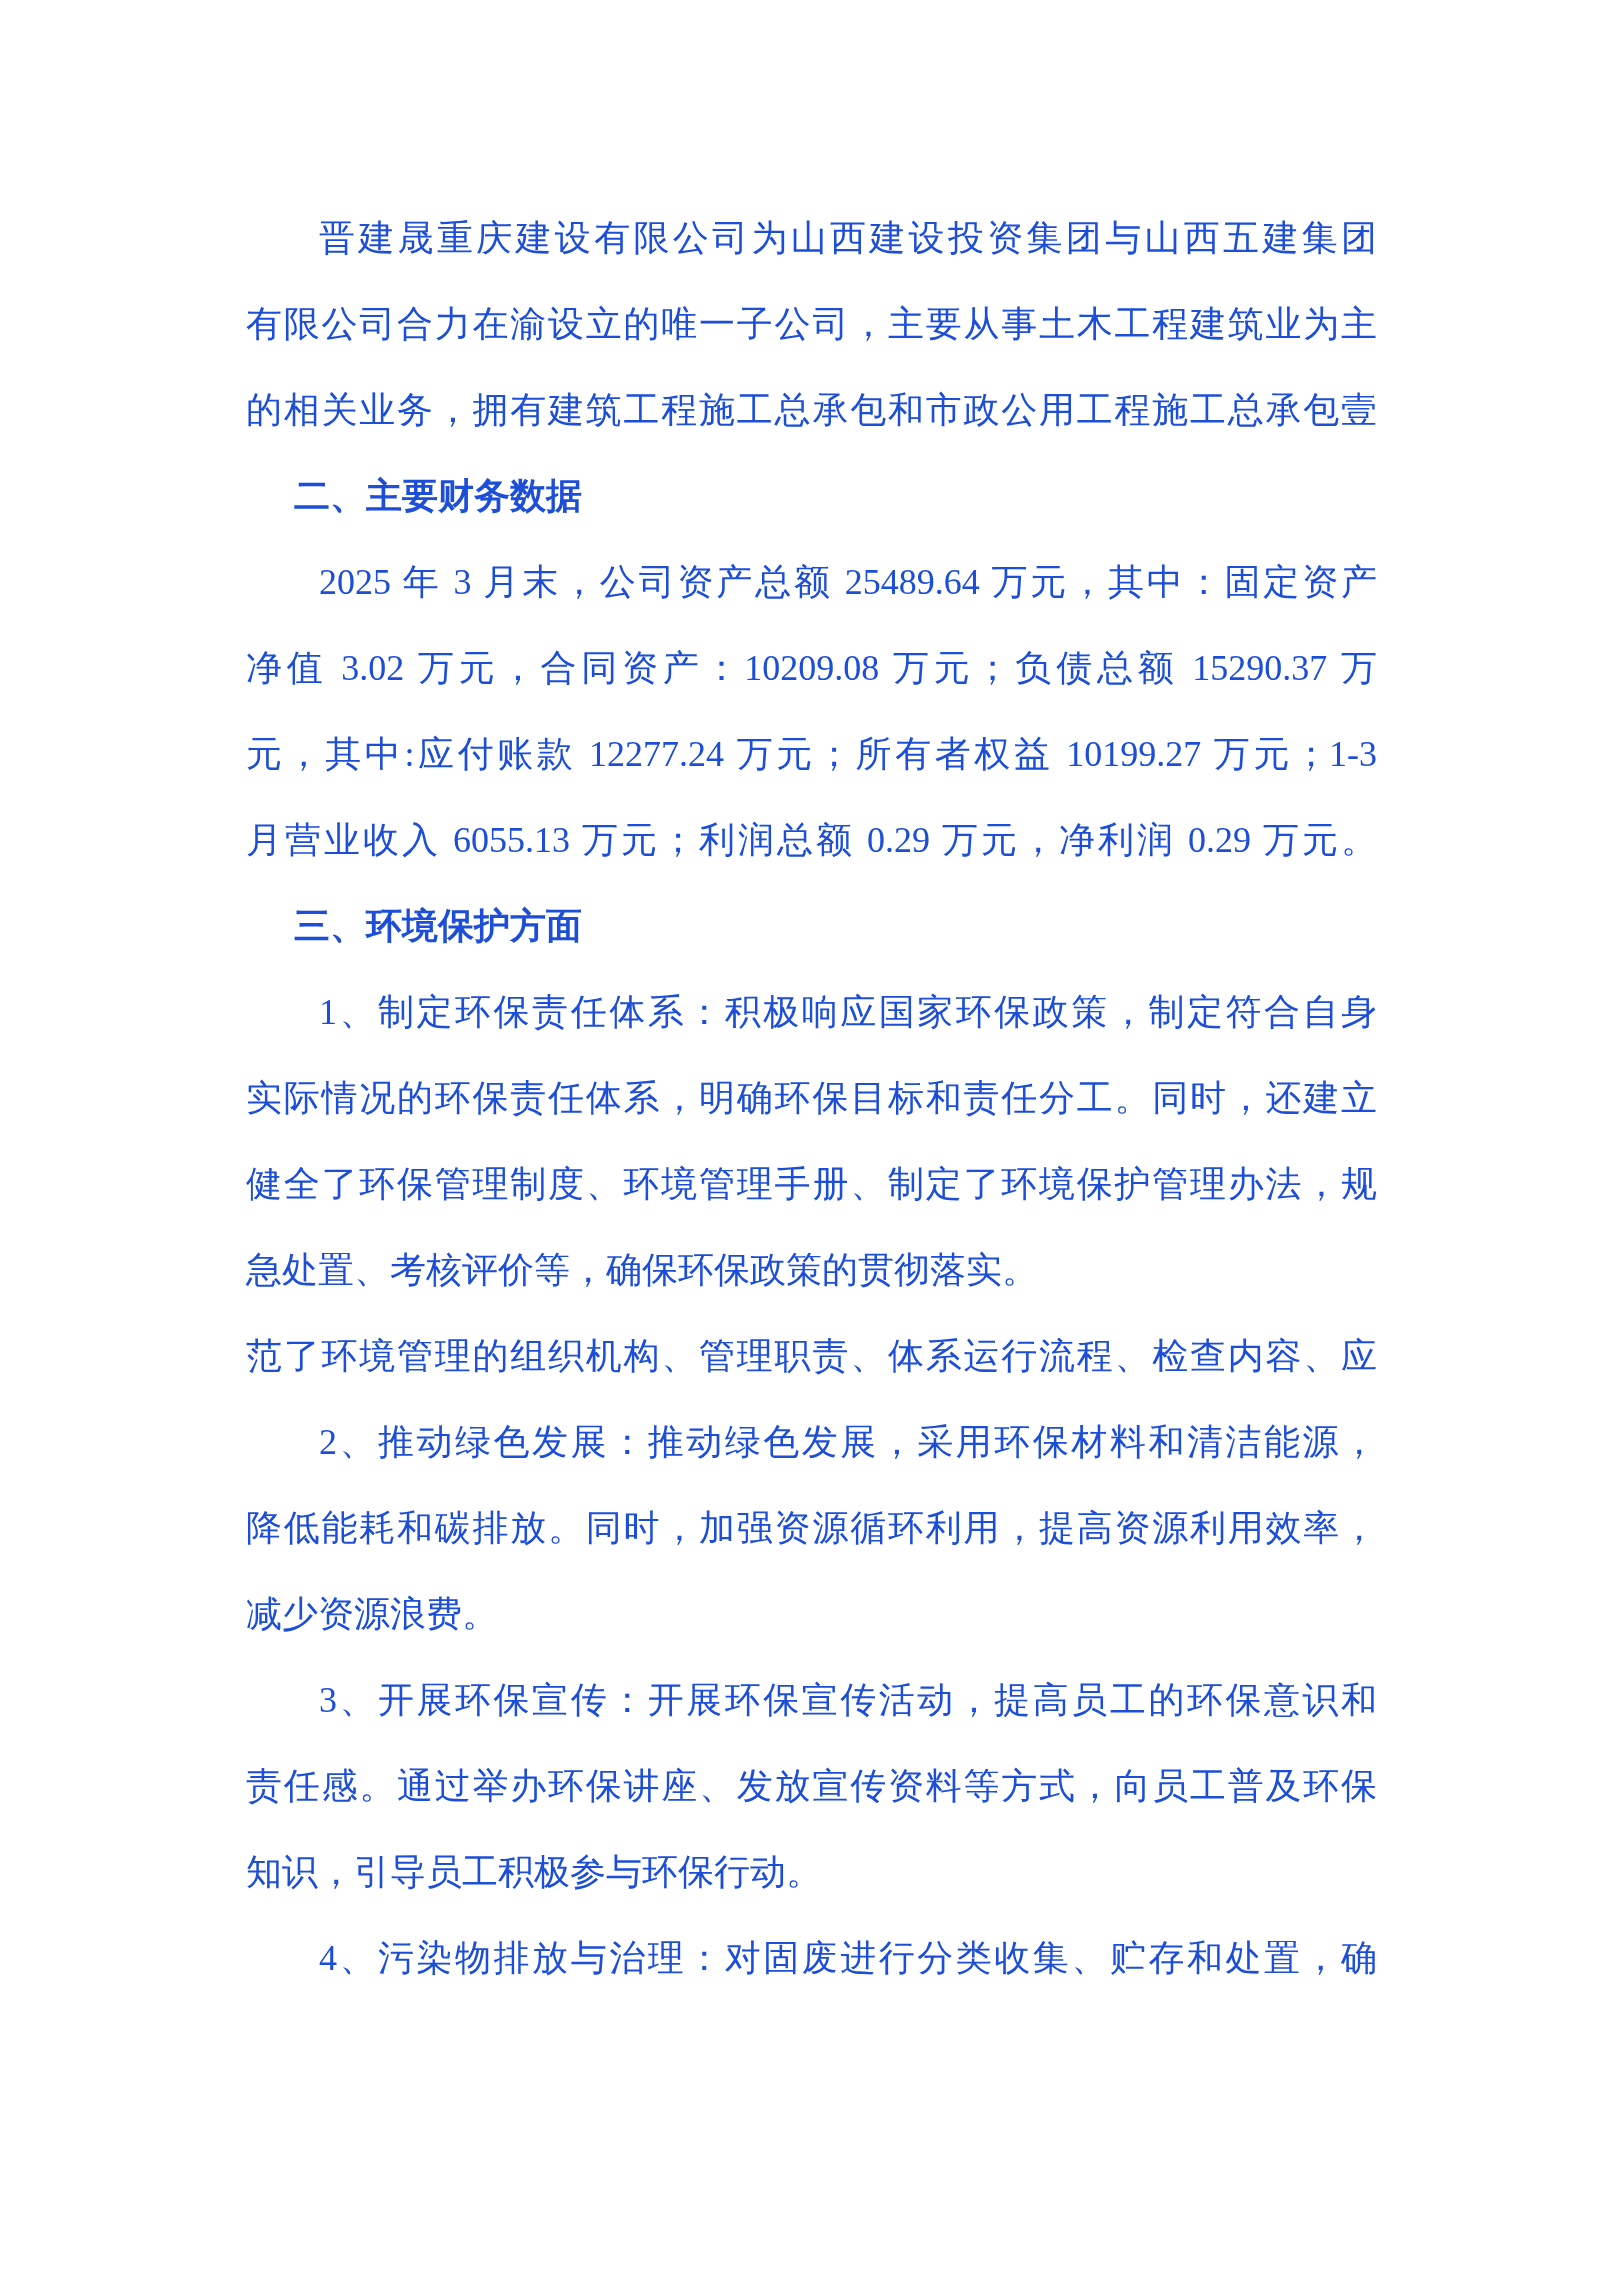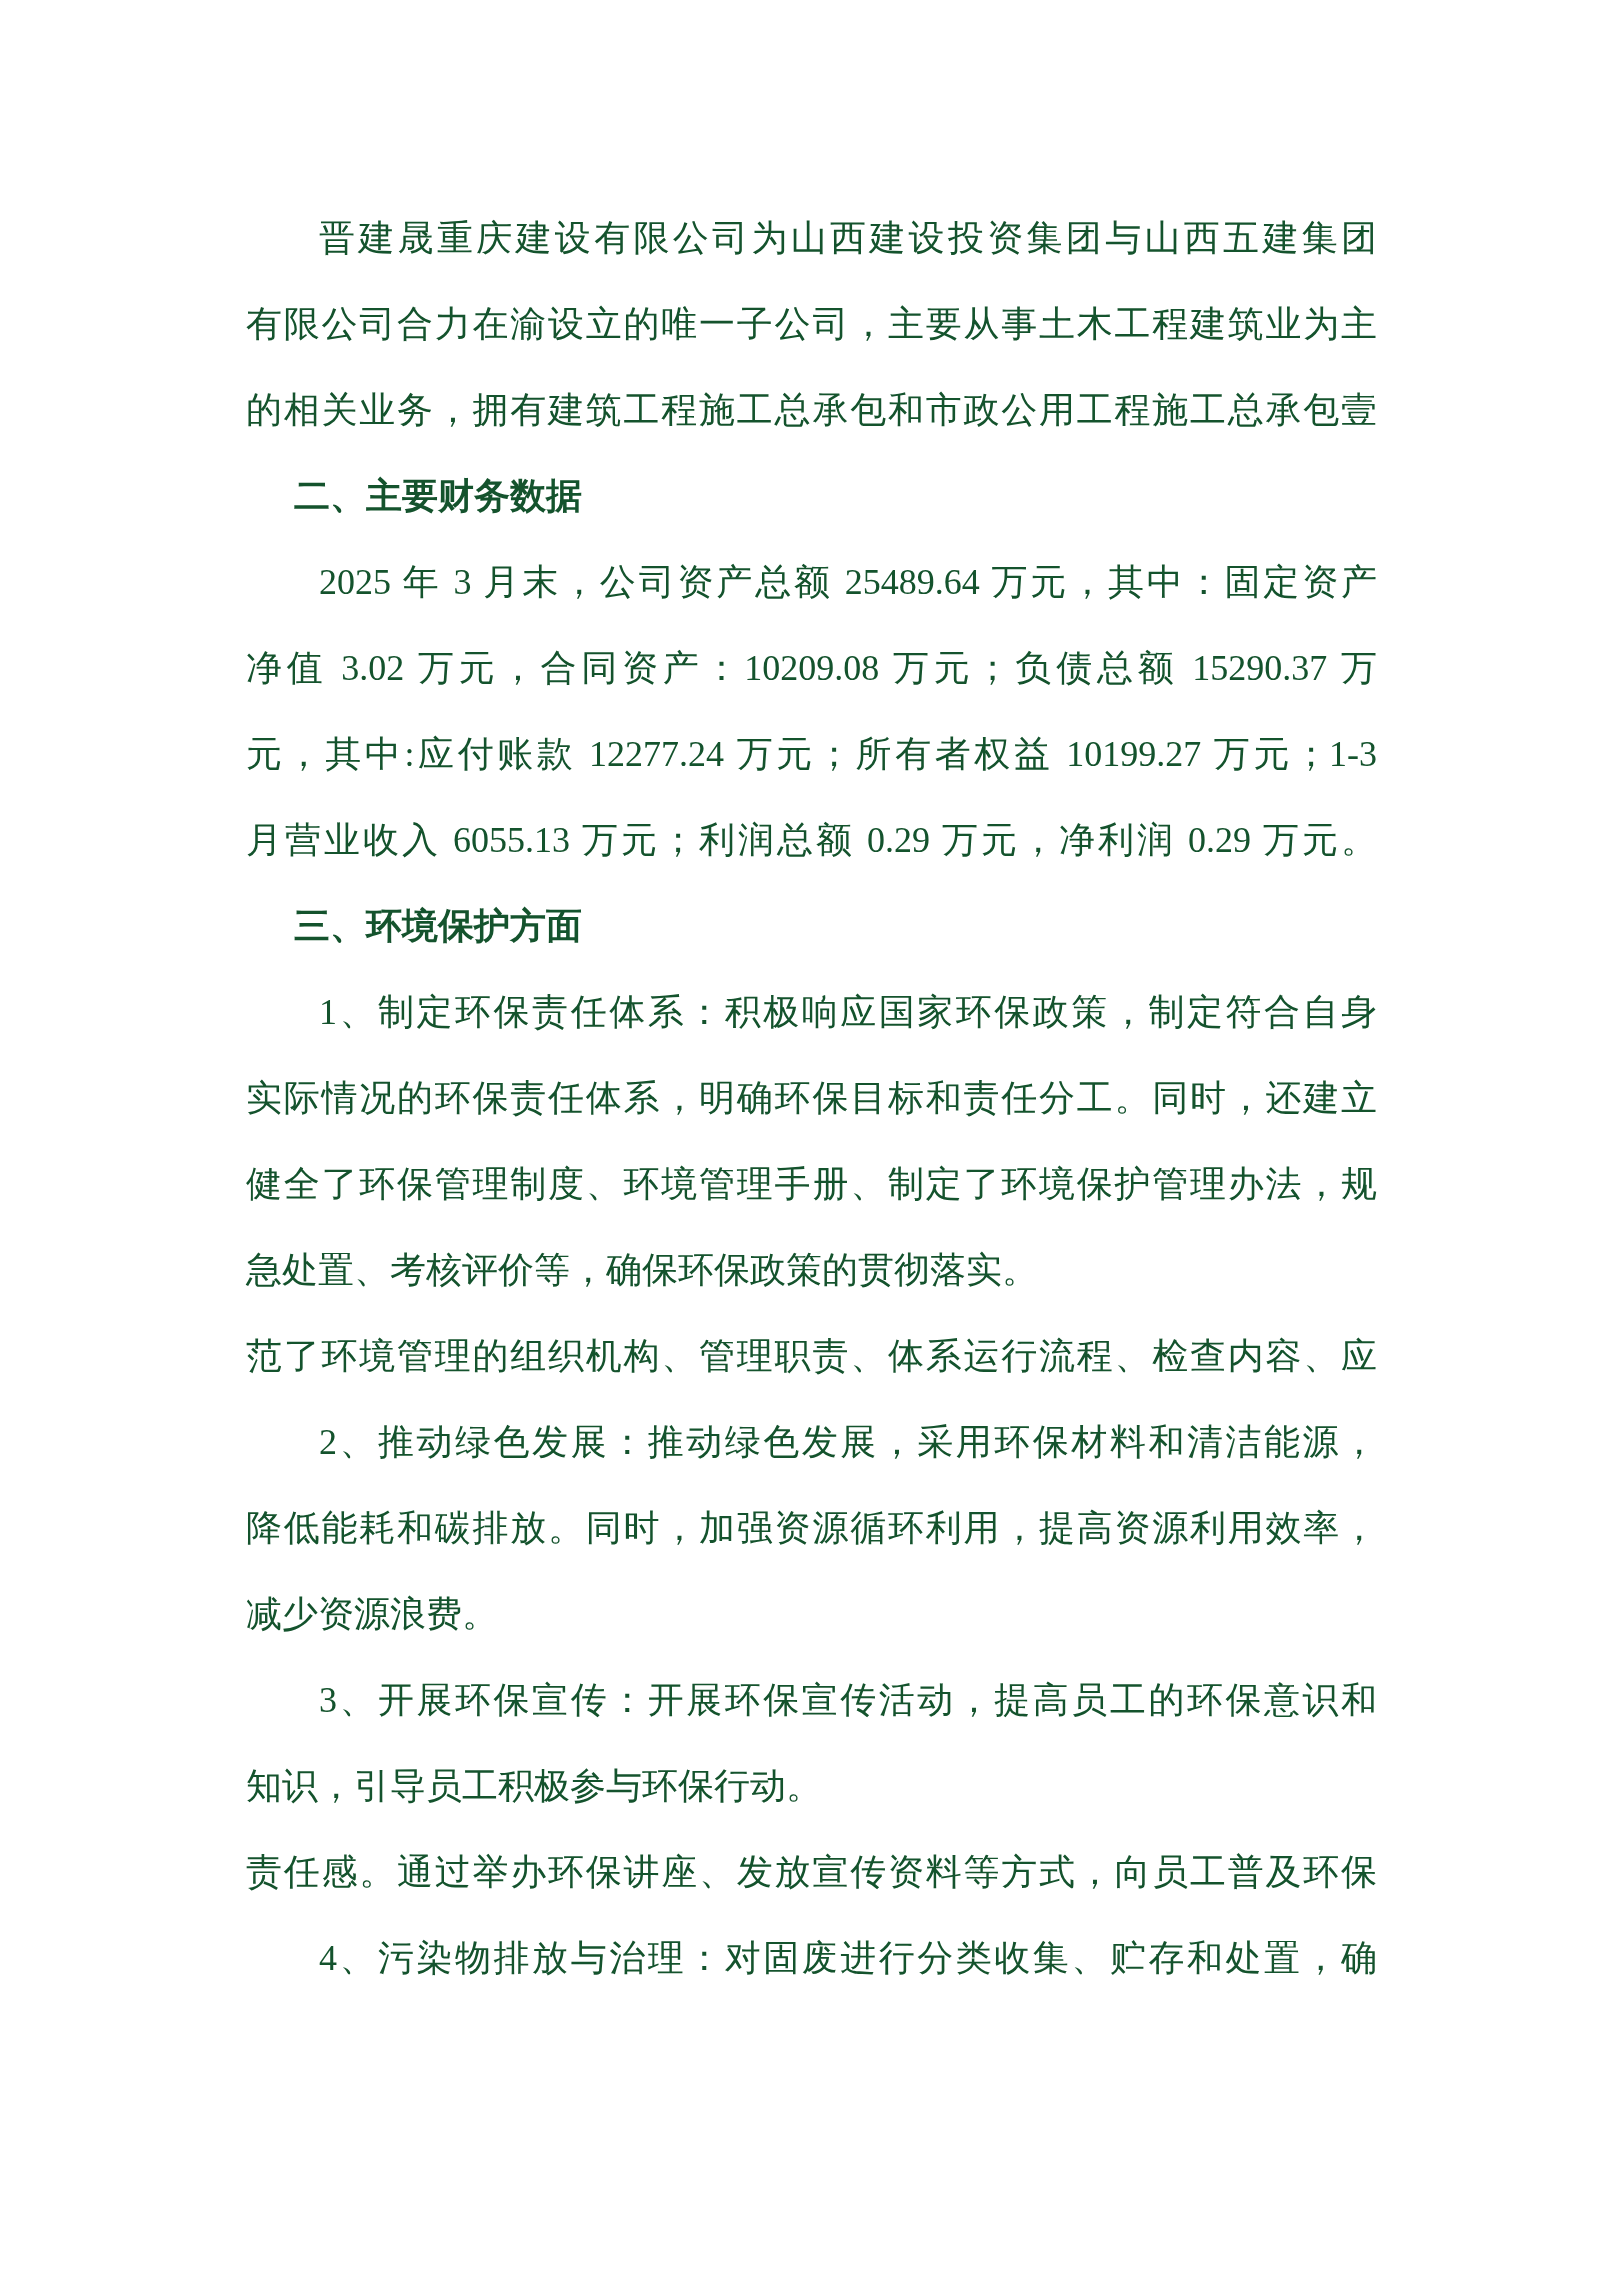--- a/index.html
+++ b/index.html
@@ -23,21 +23,21 @@
   }
   .block {
     margin: 0;
     padding: 0;
   }
   .line {
     display: block;
     font-size: 36px;
     line-height: 86px;
     height: 86px;
-    color: #14532d;
+    color: #1d4ed8;
     text-align: left;
     overflow: visible;
   }
   .line.justify {
     text-align: justify;
     text-align-last: justify;
     text-justify: inter-character;
   }
   .line.indent {
     text-indent: 73px;
@@ -83,22 +83,22 @@
     </div>
 
     <div class="block paragraph">
       <span class="line justify indent">2、推动绿色发展：推动绿色发展，采用环保材料和清洁能源，</span>
       <span class="line justify">降低能耗和碳排放。同时，加强资源循环利用，提高资源利用效率，</span>
       <span class="line">减少资源浪费。</span>
     </div>
 
     <div class="block paragraph">
       <span class="line justify indent">3、开展环保宣传：开展环保宣传活动，提高员工的环保意识和</span>
+      <span class="line justify">责任感。通过举办环保讲座、发放宣传资料等方式，向员工普及环保</span>
       <span class="line">知识，引导员工积极参与环保行动。</span>
-      <span class="line justify">责任感。通过举办环保讲座、发放宣传资料等方式，向员工普及环保</span>
     </div>
 
     <div class="block paragraph">
       <span class="line justify indent">4、污染物排放与治理：对固废进行分类收集、贮存和处置，确</span>
     </div>
 
   </div>
 </div>
 
 

